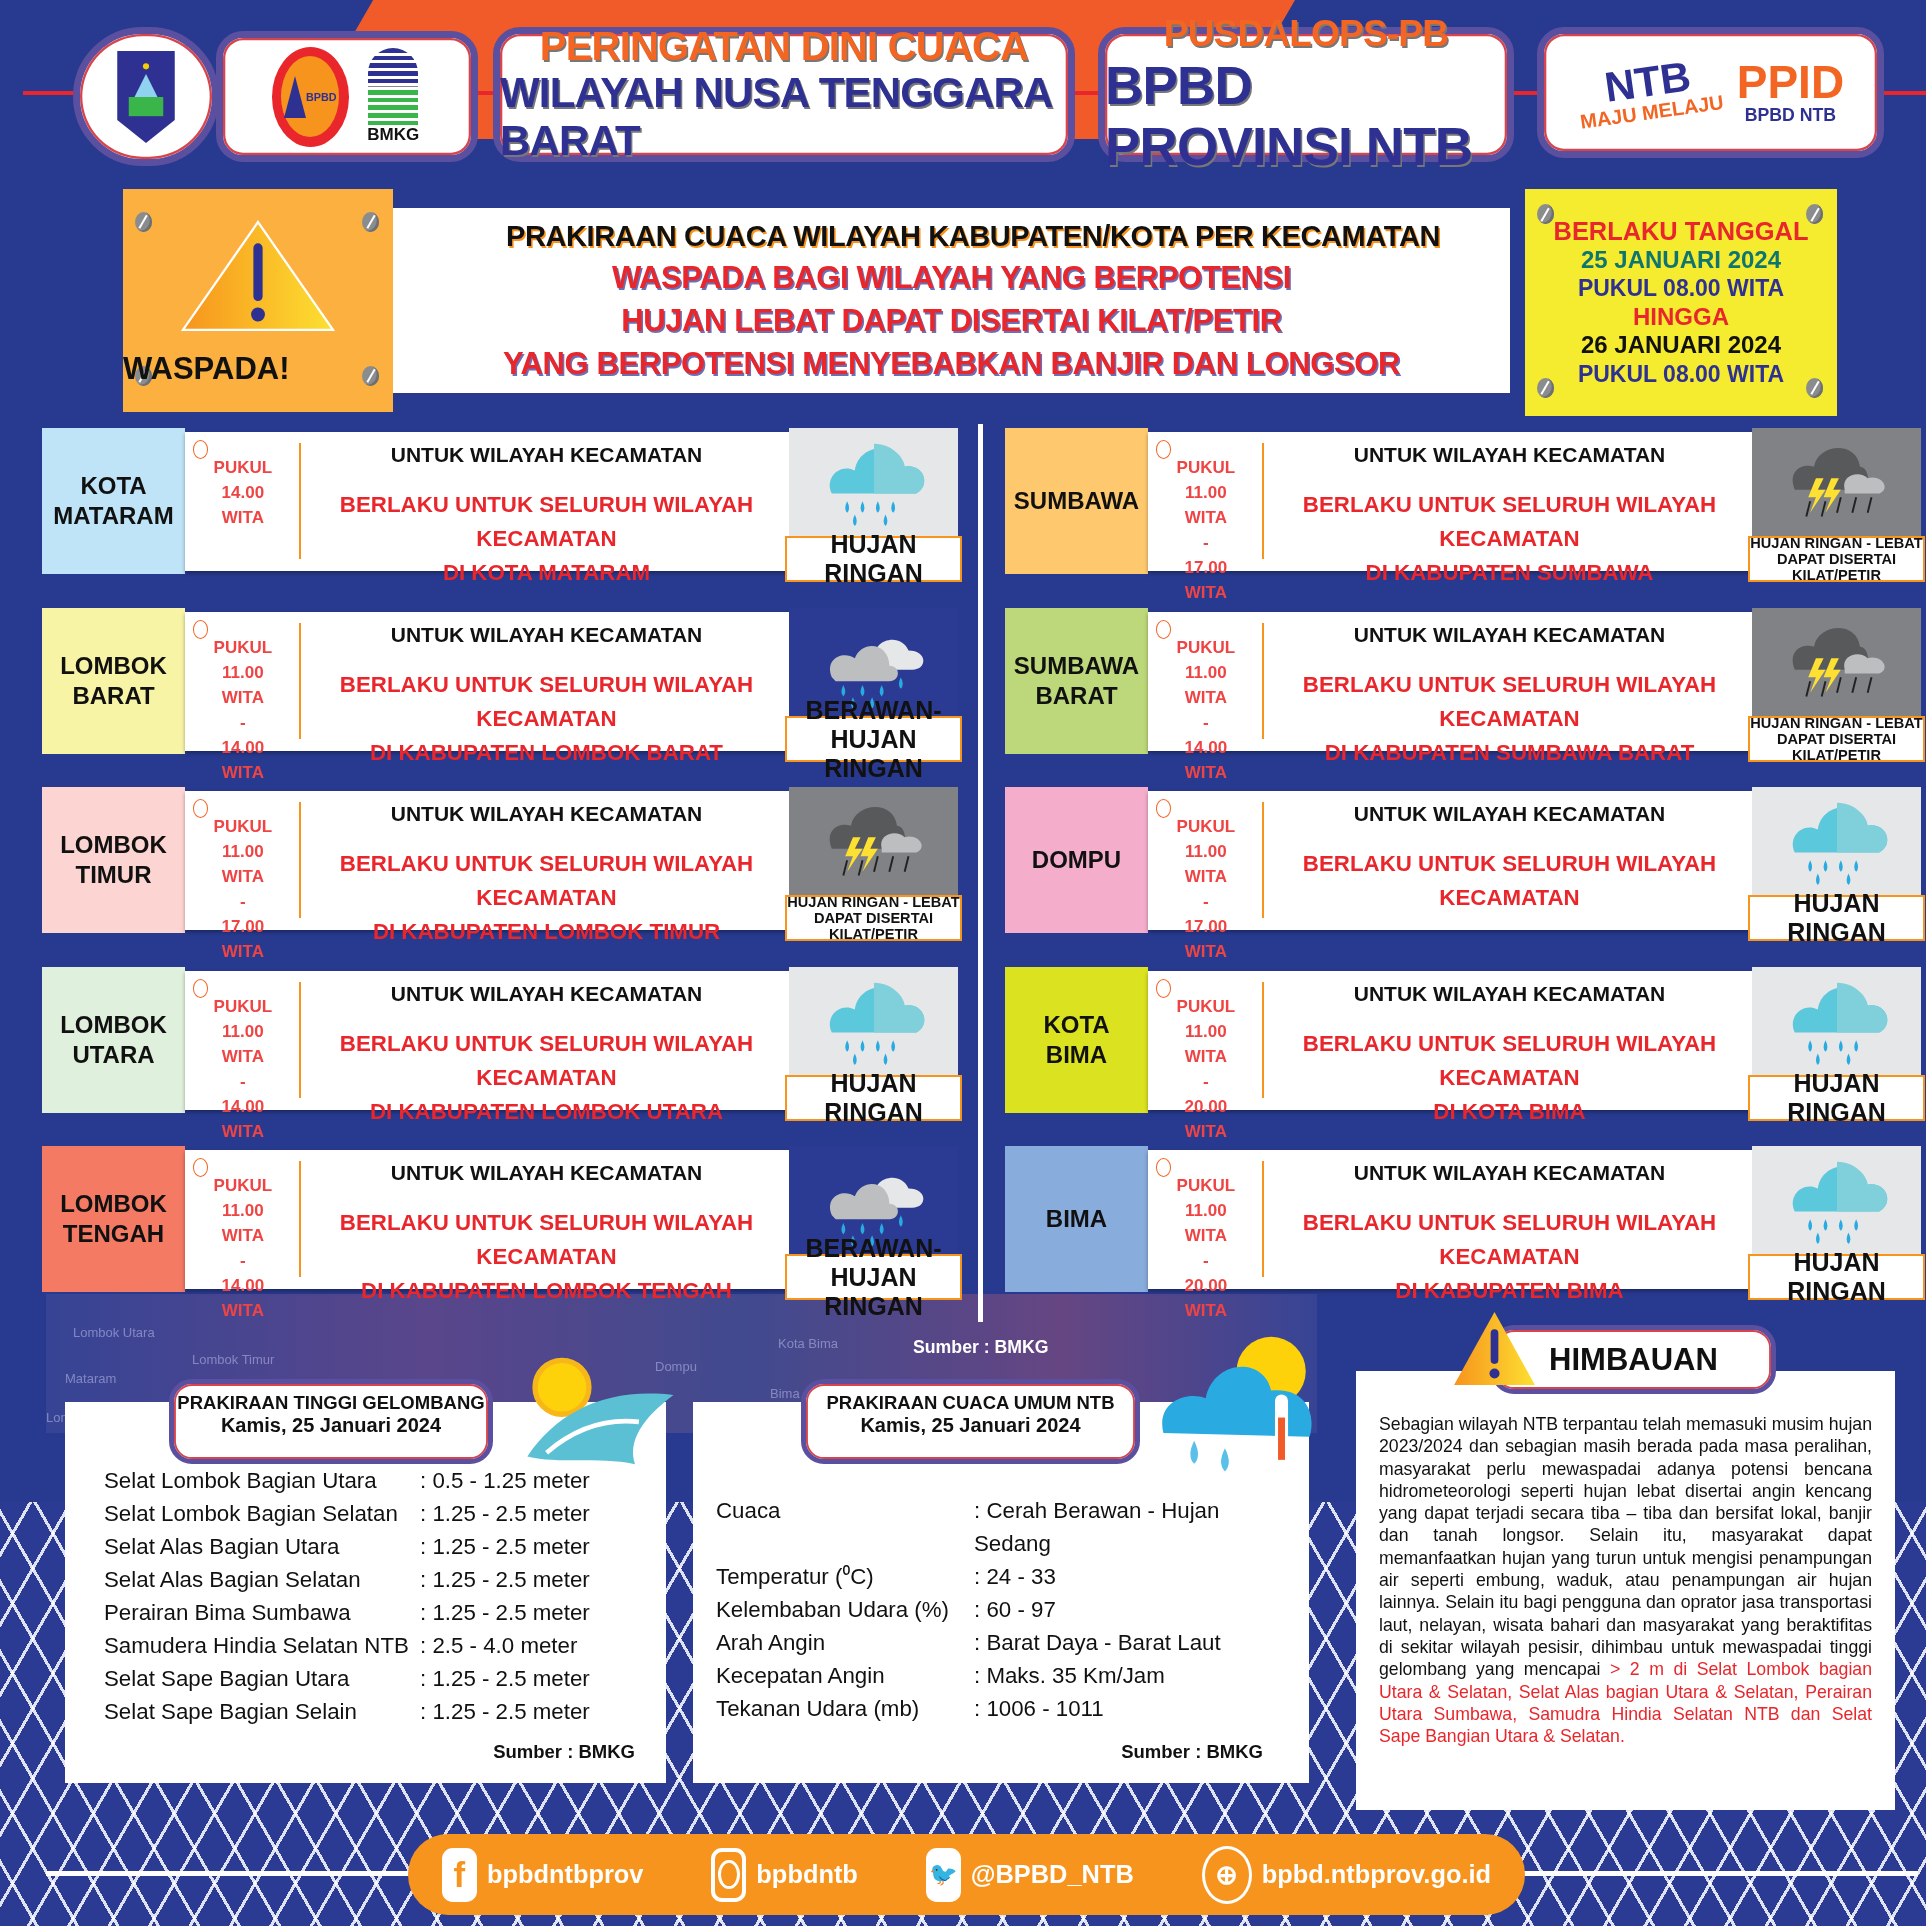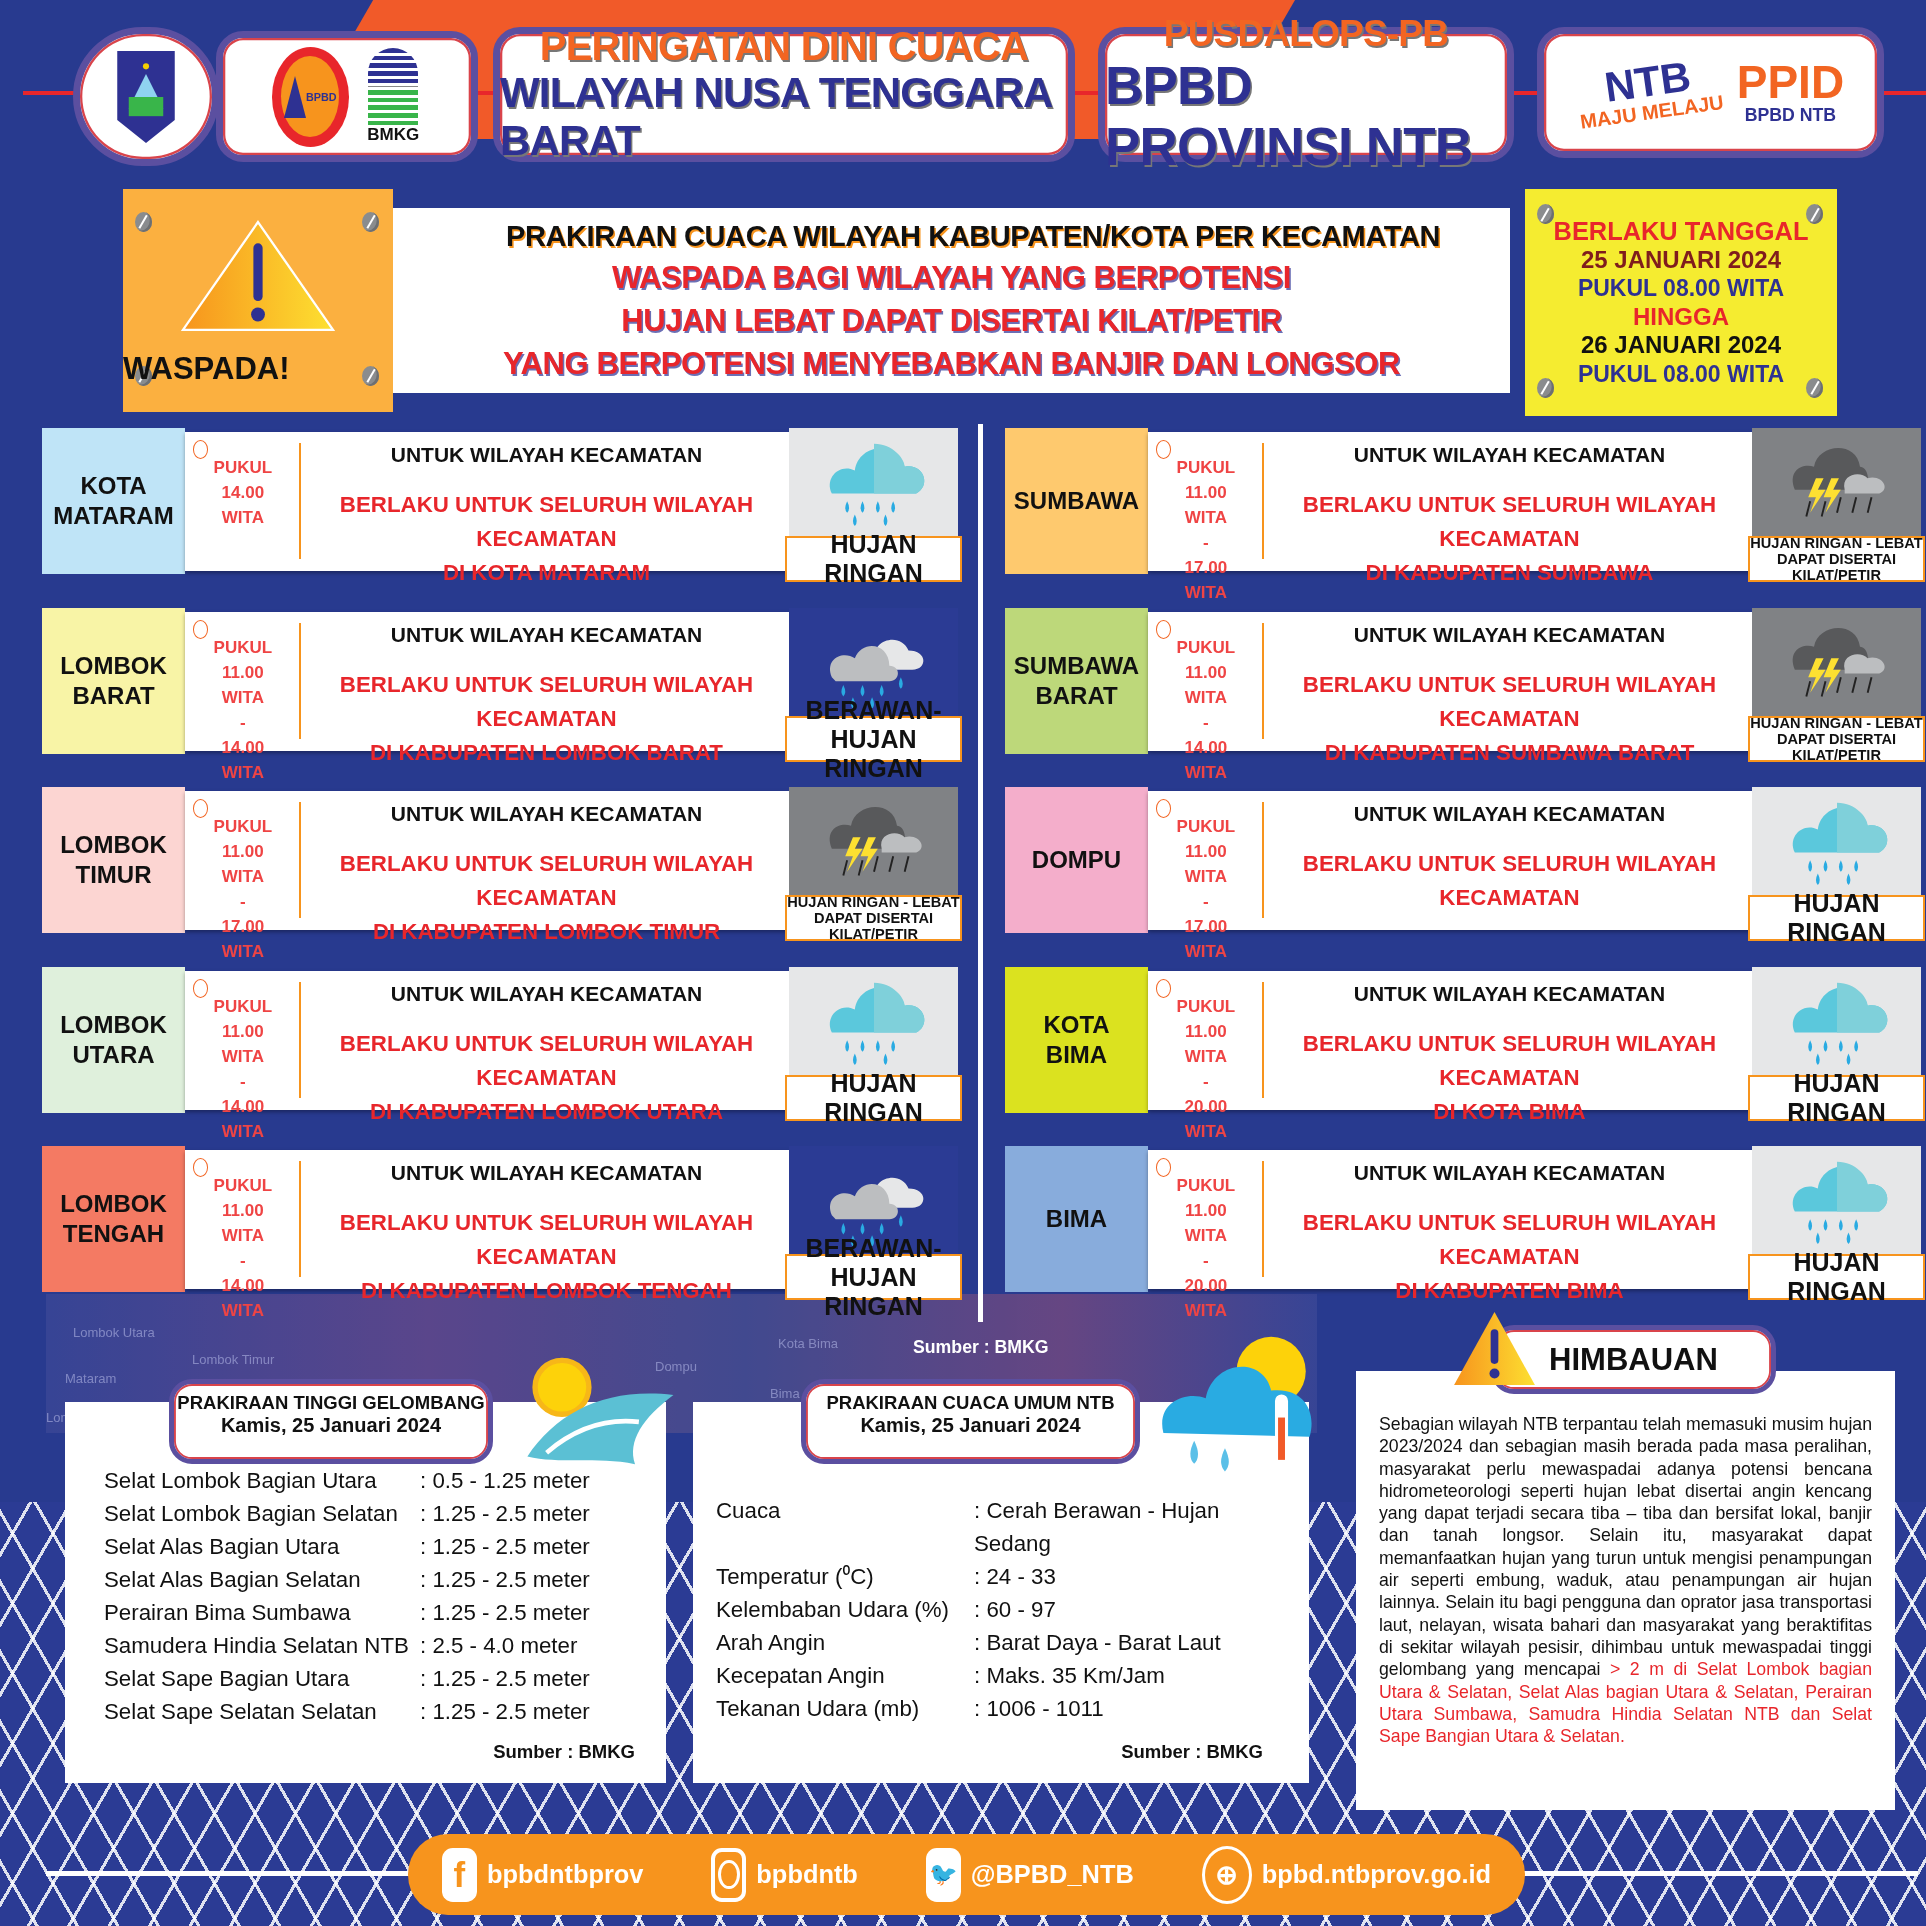--- a/index.html
+++ b/index.html
@@ -129,21 +129,21 @@
   <div class="banner-line" style="font-size:31px;color:#e8262b;text-shadow:1.5px 2.3px 0 #6b6fb5;">WASPADA BAGI WILAYAH YANG BERPOTENSI</div>
   <div class="banner-line" style="font-size:31px;color:#e8262b;text-shadow:1.5px 2.3px 0 #6b6fb5;">HUJAN LEBAT DAPAT DISERTAI KILAT/PETIR</div>
   <div class="banner-line" style="font-size:31px;color:#e8262b;text-shadow:1.5px 2.3px 0 #6b6fb5;">YANG BERPOTENSI MENYEBABKAN BANJIR DAN LONGSOR</div>
 </div>
 <div class="abs" style="left:1525px;top:189px;width:312px;height:227px;background:#f5ec30;display:flex;flex-direction:column;align-items:center;justify-content:center;font-weight:bold;line-height:28.5px;">
   <div class="abs screw" style="left:11.6px;top:15.4px"></div>
   <div class="abs screw" style="left:281px;top:15.4px"></div>
   <div class="abs screw" style="left:11.6px;top:189px"></div>
   <div class="abs screw" style="left:281px;top:189px"></div>
   <span style="color:#e8262b;font-size:25.4px;">BERLAKU TANGGAL</span>
-  <span style="color:#7f1d1d;font-size:24px;">25 JANUARI 2024</span>
+  <span style="color:#0f766e;font-size:24px;">25 JANUARI 2024</span>
   <span style="color:#2e3192;font-size:23px;">PUKUL 08.00 WITA</span>
   <span style="color:#e8262b;font-size:24px;">HINGGA</span>
   <span style="color:#111;font-size:24px;">26 JANUARI 2024</span>
   <span style="color:#2e3192;font-size:23px;">PUKUL 08.00 WITA</span>
 </div>
 
 <div id="regions-left" class="abs" style="left:42px;top:428px;">
     <div class="row" style="top: 0px; left: 0px;">
     <div class="region-tag" style="background: rgb(191, 228, 247);">
       <div>
@@ -537,21 +537,21 @@
         </div>
         <div class="kv">
           <span class="k" style="width:316px">Samudera Hindia Selatan NTB</span>
           <span>: 2.5 - 4.0 meter</span>
         </div>
         <div class="kv">
           <span class="k" style="width:316px">Selat Sape Bagian Utara</span>
           <span>: 1.25 - 2.5 meter</span>
         </div>
         <div class="kv">
-          <span class="k" style="width:316px">Selat Sape Selatan Selatan</span>
+          <span class="k" style="width:316px">Selat Sape Bagian Selain</span>
           <span>: 1.25 - 2.5 meter</span>
         </div>
       </div>
   </div>
   <div class="abs sumber" style="right:31px;top:339px;">Sumber : BMKG</div>
 </div>
 <div class="card-title" style="left:169px;top:1379px;width:324px;height:85px;padding-top:7.7px;">
   <div style="font-size:18.5px;">PRAKIRAAN TINGGI GELOMBANG</div>
   <div style="font-size:20px;">Kamis, 25 Januari 2024</div>
 </div>

